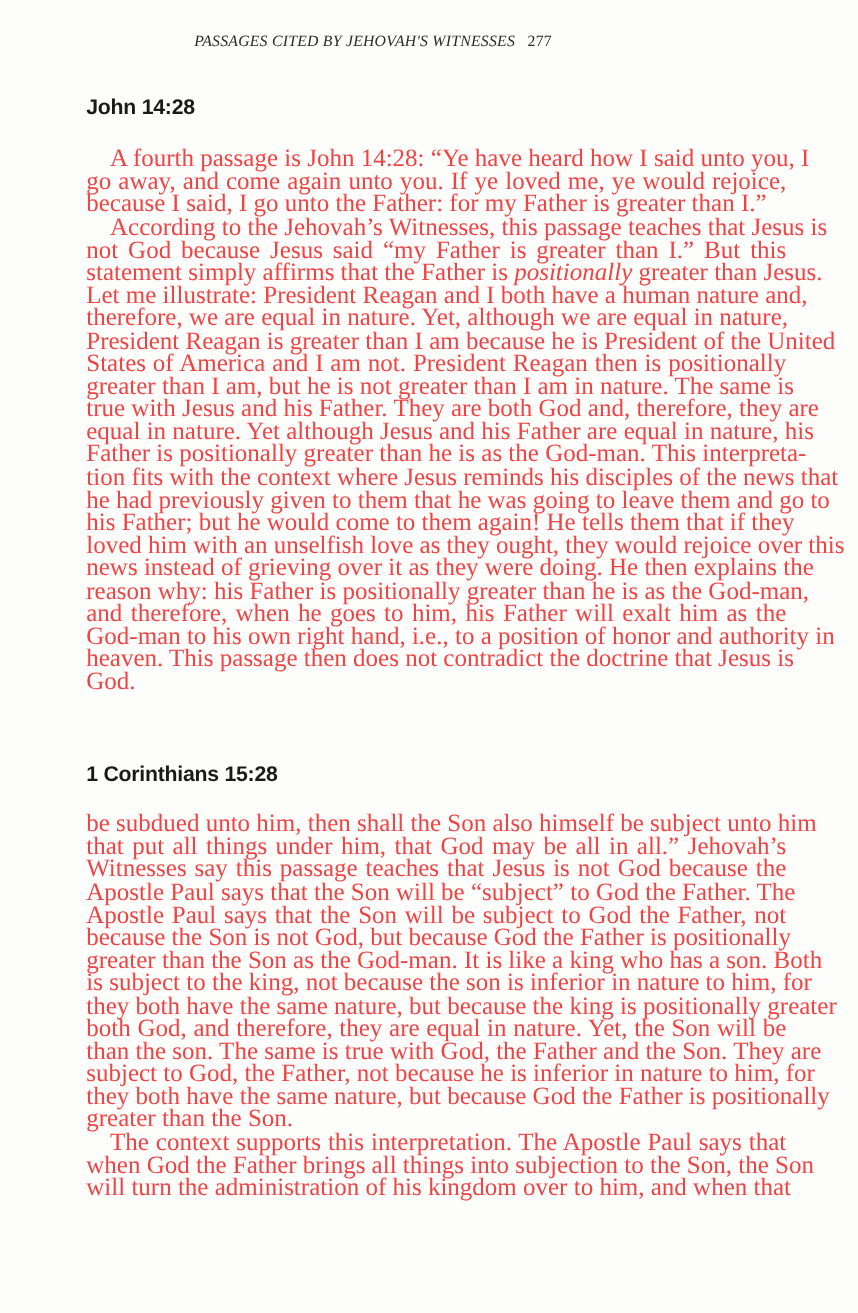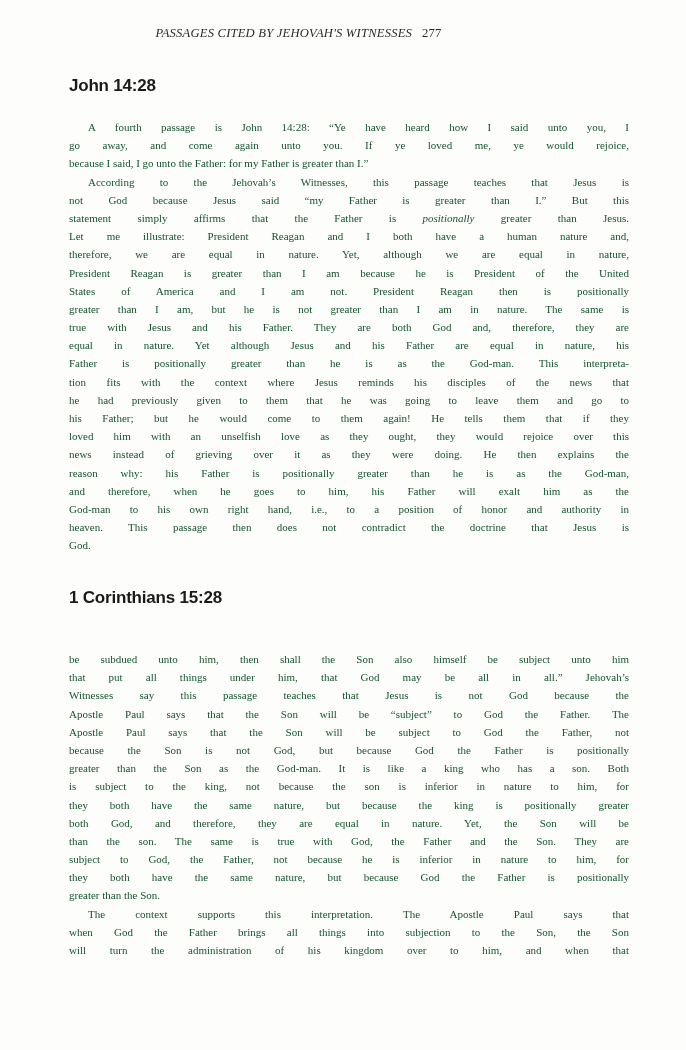--- a/index.html
+++ b/index.html
@@ -18,26 +18,26 @@
     }
     .running-head .page-num { font-style: normal; margin-left: 10px; }
     .section-heading {
       position: absolute; left: 69px;
       font-weight: bold; font-size: 17px;
       font-family: "Liberation Sans Narrow", "Liberation Sans", sans-serif;
       letter-spacing: -0.2px;
       color: #1a1a1a;
     }
     .h1 { top: 76px; }
-    .h2 { top: 588px; text-align: center; }
+    .h2 { top: 610px; text-align: center; }
     .body-block {
       position: absolute; left: 69px; width: 560px;
-      font-size: 11px; line-height: 18.2px;
+      font-size: 20px; line-height: 18.2px;
       text-align: justify;
-      color: #14532d;
+      color: #ef4444;
     }
     .b1 { top: 118px; }
     .b2 { top: 650px; }
     .line {
       display: block; white-space: nowrap;
       text-align: justify; text-align-last: justify;
       height: 18.2px;
     }
     .line.last { text-align-last: left; }
     .indent { padding-left: 19px; }

